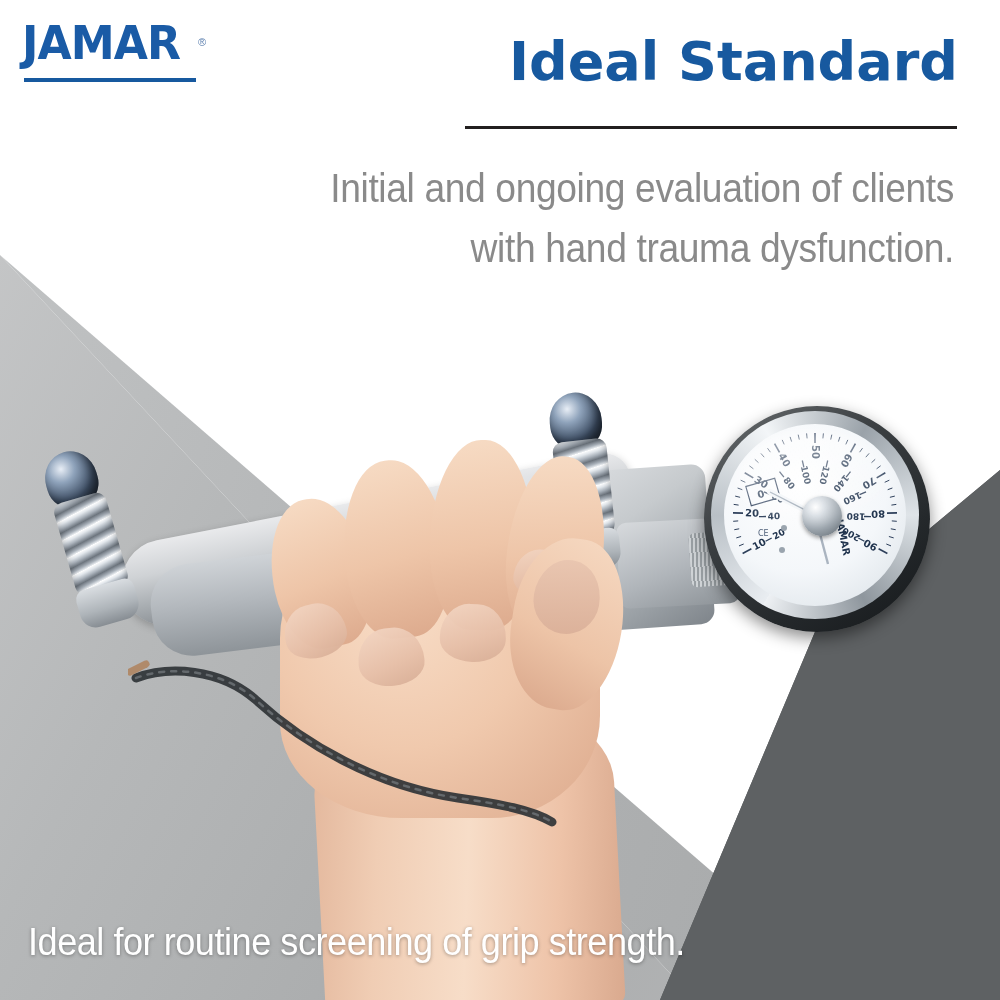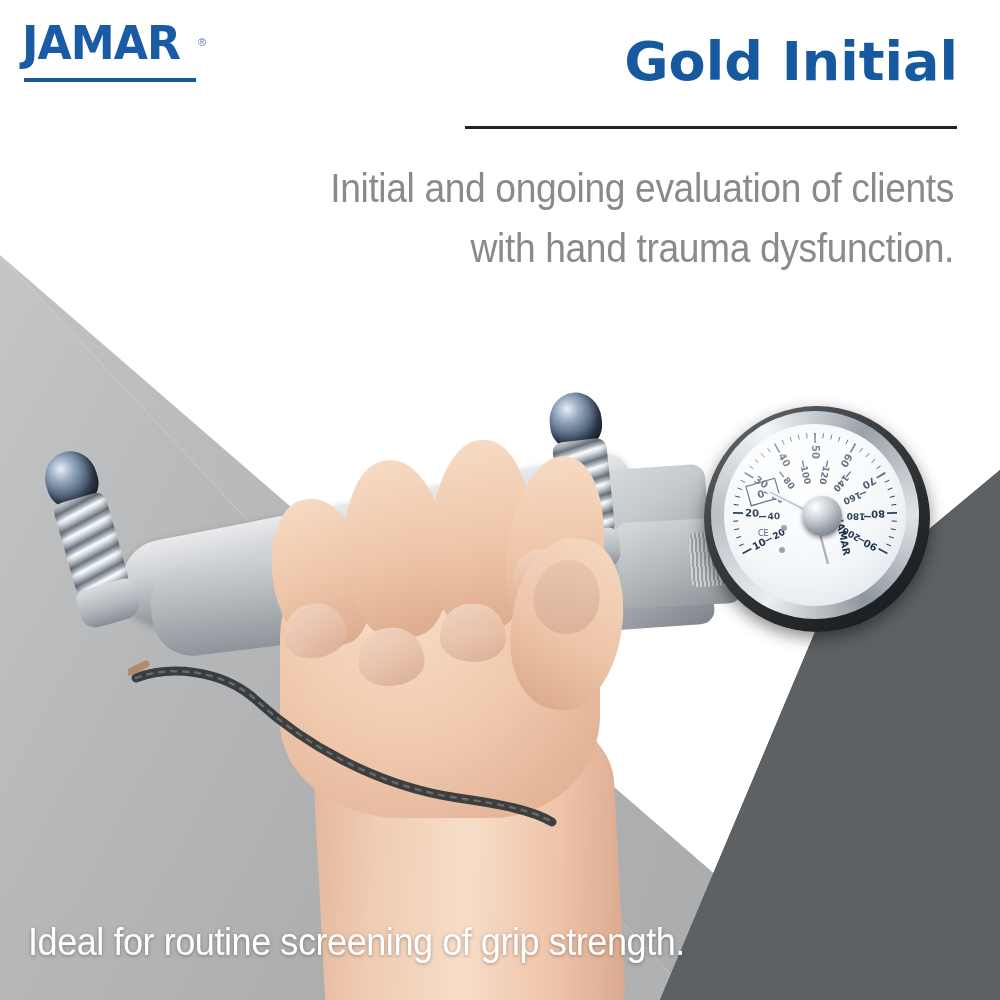--- a/index.html
+++ b/index.html
@@ -376,21 +376,21 @@
     </div>
   </div>
 
   <div class="header">
     <div class="logo">
       <span class="logo-word">JAMAR</span>
       <span class="logo-reg" style="position:absolute;left:176px;top:14px;">®</span>
       <div class="logo-rule"></div>
     </div>
 
-    <div class="headline">Gold Initial</div>
+    <div class="headline">Ideal Standard</div>
     <div class="head-rule"></div>
 
     <div class="subhead">
       <span class="ln">Initial and ongoing evaluation of clients</span>
       <span class="ln">with hand trauma dysfunction.</span>
     </div>
   </div>
 
   <div class="caption">Ideal for routine screening of grip strength.</div>
 

